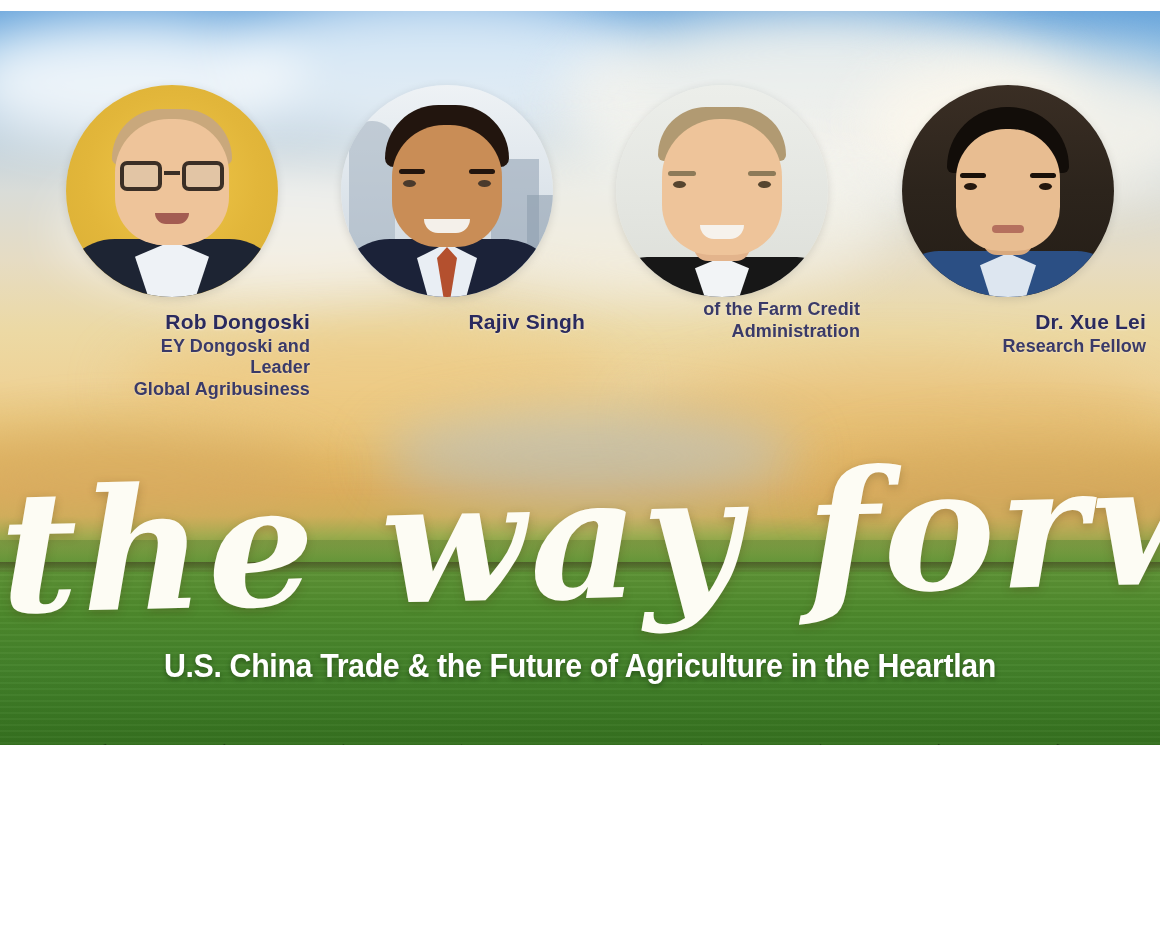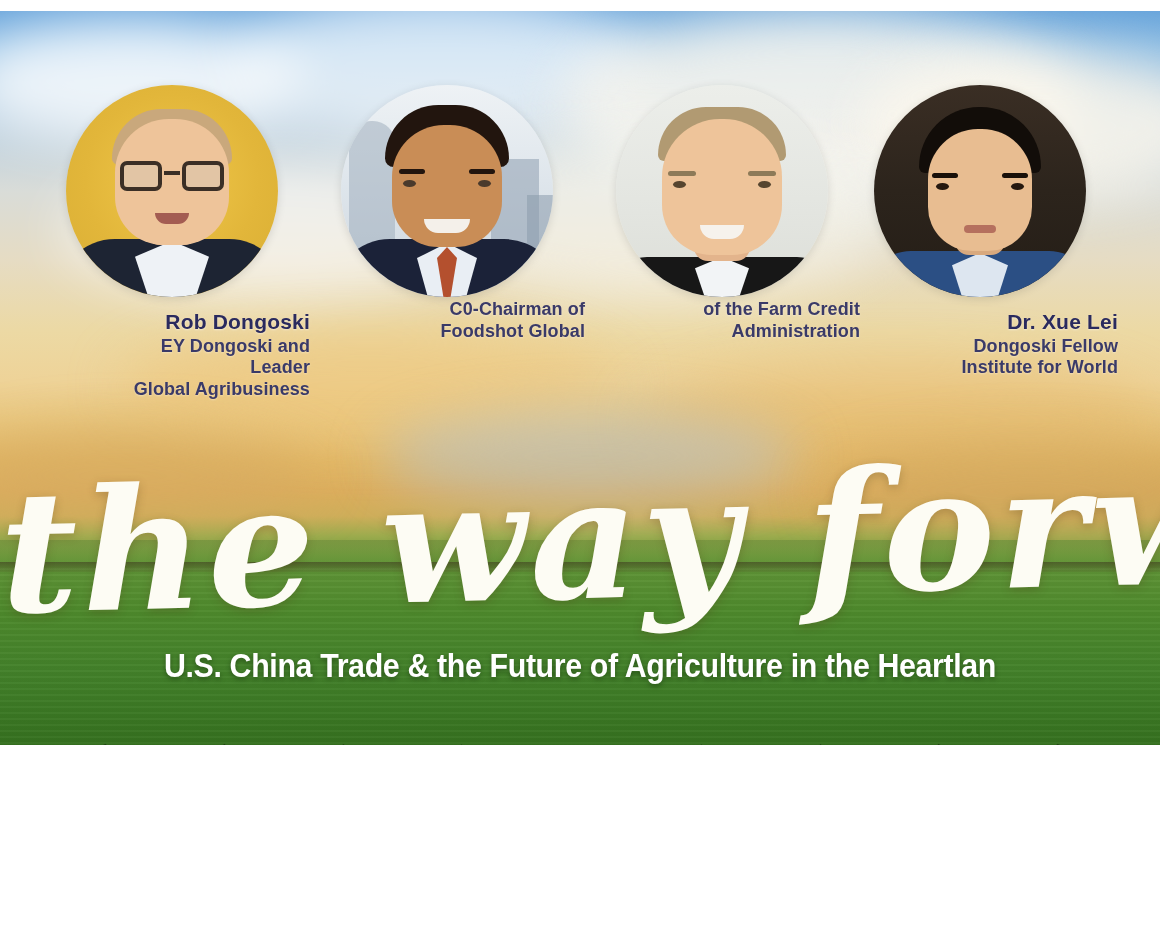--- a/index.html
+++ b/index.html
@@ -64,21 +64,21 @@
   }
   .leafrows { position:absolute; left:0; top:28px; width:100%; height:177px;
     background:repeating-linear-gradient(to bottom, rgba(255,255,255,.05) 0 2px, rgba(0,0,0,.05) 2px 6px);
     opacity:.55; }
   .field-dark-top { position:absolute; left:0; top:0; width:100%; height:24px;
     background:linear-gradient(to bottom, rgba(120,130,60,.45), rgba(90,130,50,0)); }
 
   
   .speakers { position:absolute; left:0; top:0; width:1160px; height:420px; z-index:10; }
   .speaker { position:absolute; top:74px; width:276px; text-align:right; }
-  .sp1 { left:34px; }  .sp2 { left:309px; } .sp3 { left:584px; } .sp4 { left:842px; }
+  .sp1 { left:34px; }  .sp2 { left:309px; } .sp3 { left:584px; } .sp4 { left:870px; }
 
   .avatar {
     width:212px; height:212px; border-radius:50%; margin:0 auto;
     overflow:hidden; position:relative;
     box-shadow:0 2px 10px rgba(0,0,0,.12);
   }
   .av-bg { position:absolute; inset:0; }
   .av1 .av-bg { background:radial-gradient(circle at 50% 45%, #f0c84a 0%, #e2b63a 55%, #d8ae34 100%); }
   .av2 .av-bg { background:linear-gradient(to bottom,#eef2f5 0%,#dfe6ec 45%,#cdd6de 100%); }
   .av3 .av-bg { background:linear-gradient(to bottom,#eceeea 0%,#e3e5e0 60%,#dcded8 100%); }
@@ -216,24 +216,21 @@
         <div class="tie" style="background:#b4502e; height:50px;"></div>
         <div class="neck" style="width:50px; height:32px; bottom:52px; background:#b5804e;"></div>
         <div class="hair" style="top:20px; width:124px; height:62px; border-radius:62px 62px 10px 10px; background:#22150e;"></div>
         <div class="face" style="top:40px; width:110px; height:122px; border-radius:52px 52px 46px 46px; background:#c98d56;"></div>
         <div class="brow" style="left:58px; top:84px; width:26px; background:#22150e;"></div>
         <div class="brow" style="right:58px; top:84px; width:26px; background:#22150e;"></div>
         <div class="eye" style="left:62px; top:95px;"></div>
         <div class="eye" style="right:62px; top:95px;"></div>
         <div class="mouth" style="top:134px; width:46px; height:14px; background:#f4f0ea;"></div>
       </div>
-      <div class="sp-title">
-        <div>C0-Chairman of</div>
-        <div>Foodshot Global</div>
-      </div>
+      <div class="sp-name">Rajiv Singh</div>
     </div>
 
     <div class="speaker sp3">
       <div class="avatar av3">
         <div class="av-bg"></div>
         <div class="shoulders" style="background:#171717; height:40px;"></div>
         <div class="shirt" style="background:#f2f4f6; bottom:0; width:54px; height:40px;"></div>
         <div class="neck" style="width:56px; height:30px; bottom:36px; background:#e3b48c;"></div>
         <div class="hair" style="top:22px; width:128px; height:54px; border-radius:64px 64px 8px 8px; background:#b19a72;"></div>
         <div class="face" style="top:34px; width:120px; height:136px; border-radius:58px 58px 50px 50px; background:#eec49a;"></div>
@@ -258,22 +255,21 @@
         <div class="hair" style="top:22px; width:122px; height:66px; border-radius:60px 60px 6px 6px; background:#120d09;"></div>
         <div class="face" style="top:44px; width:104px; height:122px; border-radius:50px 50px 44px 44px; background:#e8bd91;"></div>
         <div class="brow" style="left:58px; top:88px; width:26px; background:#191009;"></div>
         <div class="brow" style="right:58px; top:88px; width:26px; background:#191009;"></div>
         <div class="eye" style="left:62px; top:98px; background:#25180f;"></div>
         <div class="eye" style="right:62px; top:98px; background:#25180f;"></div>
         <div class="mouth" style="top:140px; width:32px; height:8px; background:#b5705e; border-radius:6px;"></div>
       </div>
       <div class="sp-name">Dr. Xue Lei</div>
       <div class="sp-title">
-        <div>Dongoski Fellow</div>
-        <div>Institute for World</div>
+        <div>Research Fellow</div>
       </div>
     </div>
 
   </div>
 
   <div class="script-title">the way forward</div>
   <div class="subtitle">U.S. China Trade &amp; the Future of Agriculture in the Heartlan</div>
 </div>
 
 <div class="footer">

